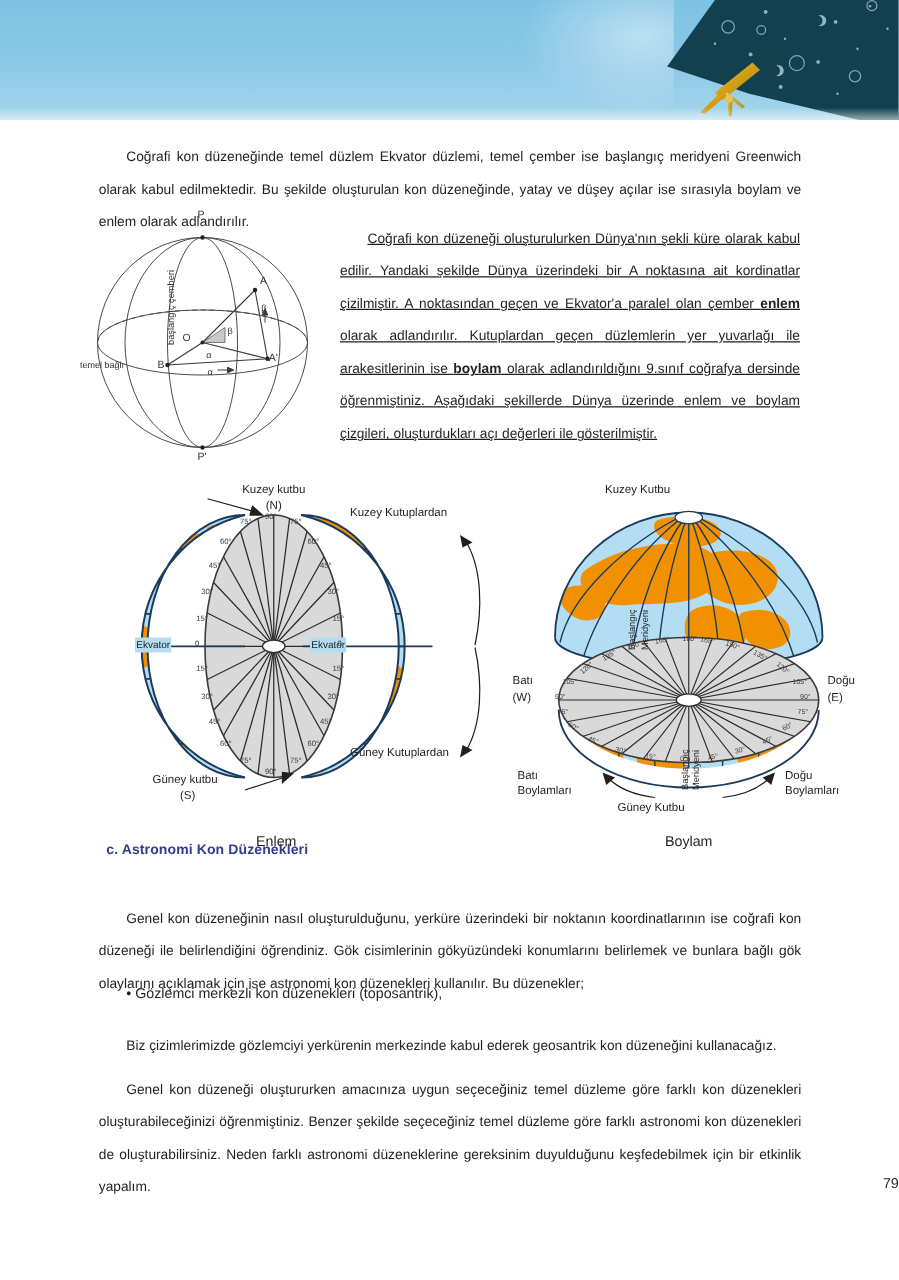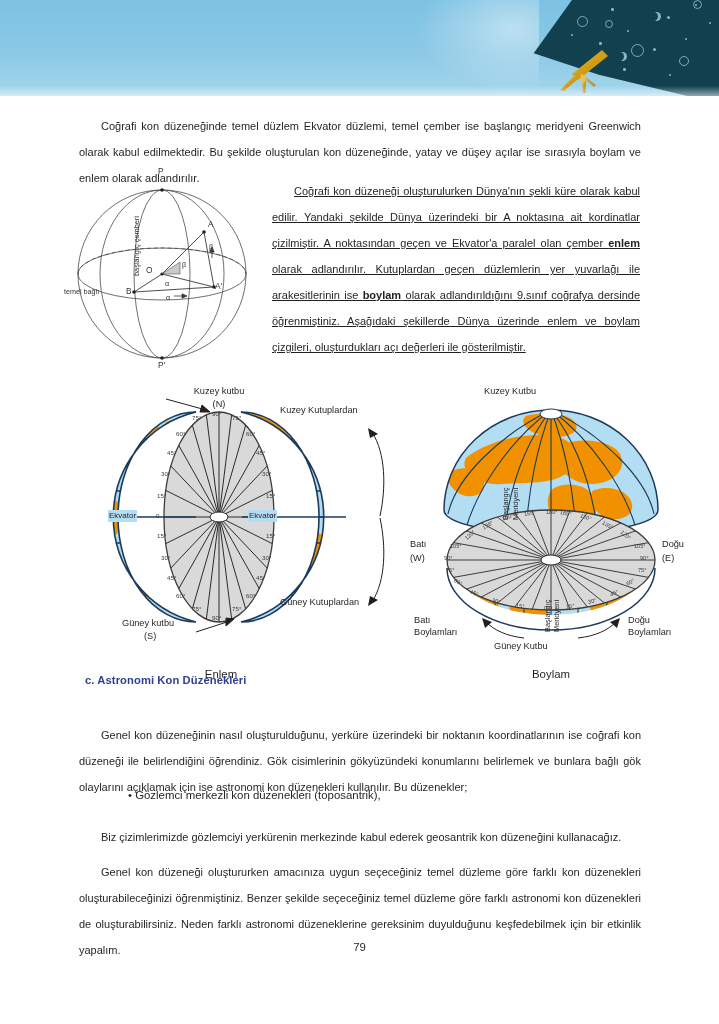--- a/index.html
+++ b/index.html
@@ -74,25 +74,25 @@
         transform-origin:0 0;transform:rotate(-90deg);line-height:8.6px;}
 
   
   #sect-head{
     position:absolute;left:85px;top:674px;
     font-size:11.2px;font-weight:bold;color:#2e3f8f;letter-spacing:.1px;
   }
   #p3{left:79px;top:722px;width:562px;}
   .bullets{position:absolute;left:101px;top:787px;width:540px;
            font-size:11.4px;line-height:17.6px;color:#231f20;}
-  .bullets div{white-space:nowrap;margin-left:27px;}
+  .bullets div{white-space:nowrap;}
   #p4{left:79px;top:824px;width:562px;}
   #p5{left:79px;top:859px;width:562px;}
   #pageno{
-    position:absolute;left:0;top:941px;width:719px;text-align:center;
+    position:absolute;left:0;top:941px;width:719px;text-align:right;
     font-size:11.4px;color:#231f20;
   }
 </style>
 </head>
 <body>
 
 <div id="header">
   <div class="glow"></div>
   <div class="night-wedge">
     <div class="star" style="left:36px;top:16px;width:3px;height:3px;"></div>

